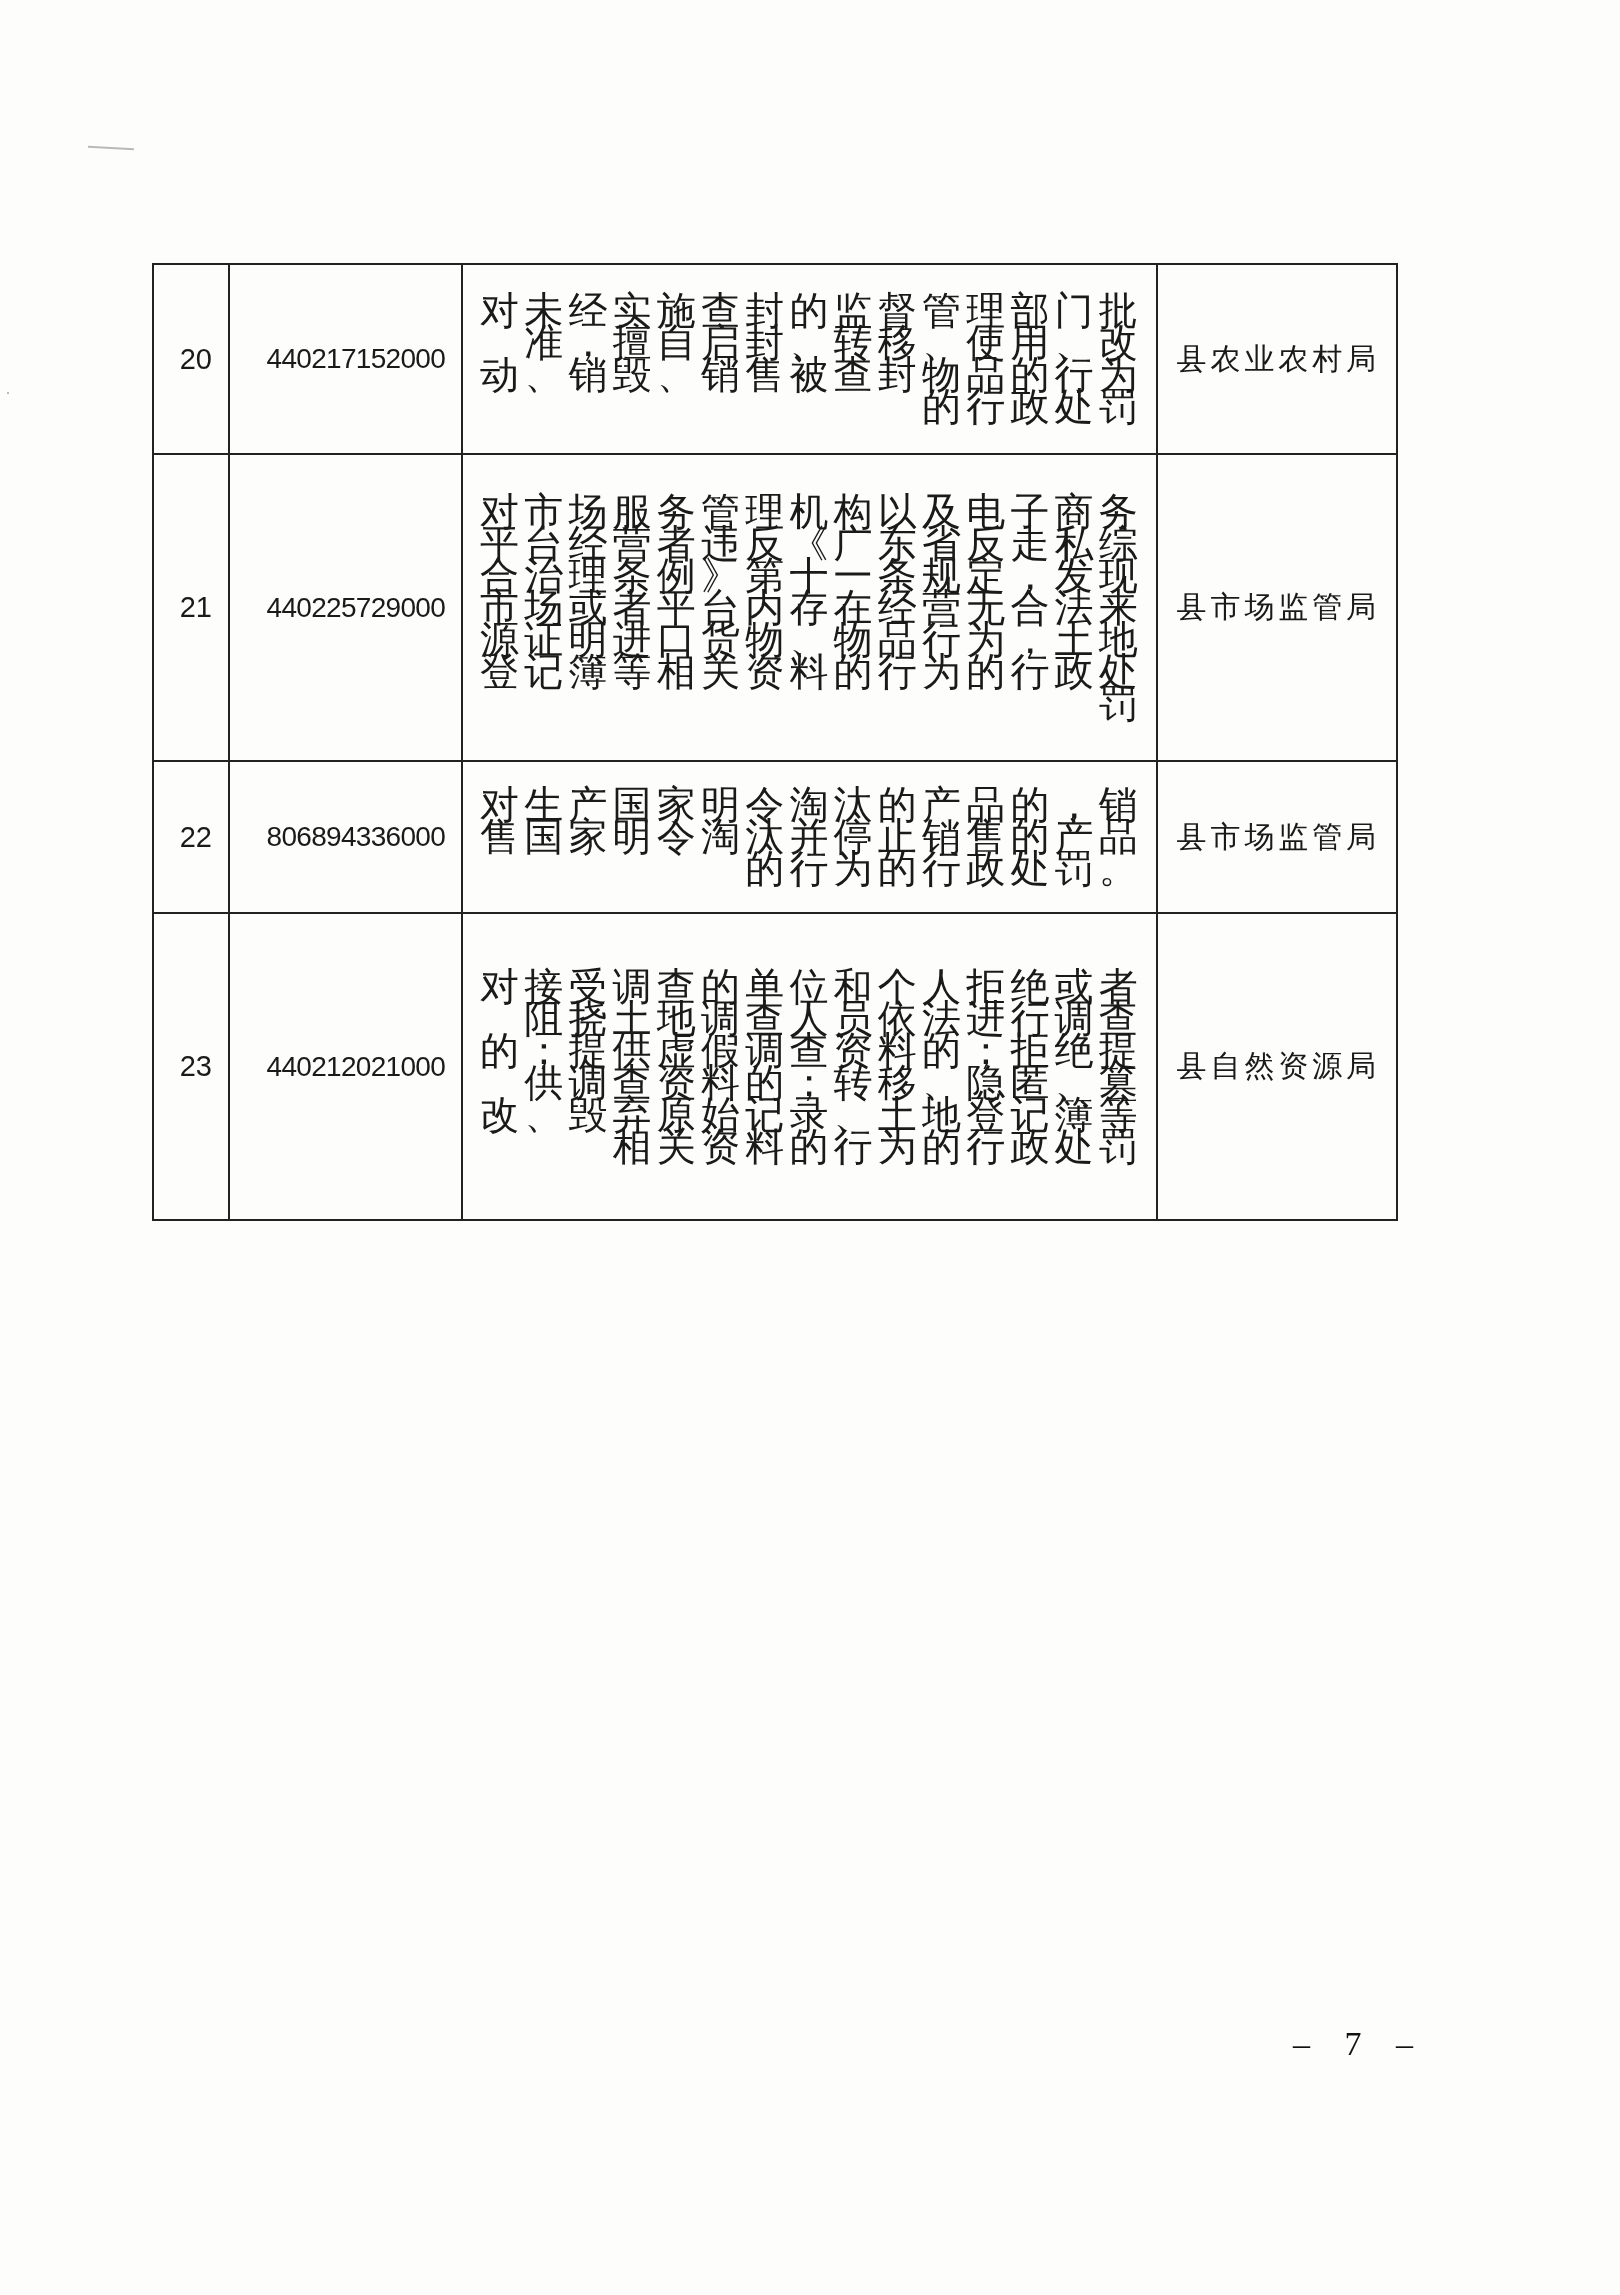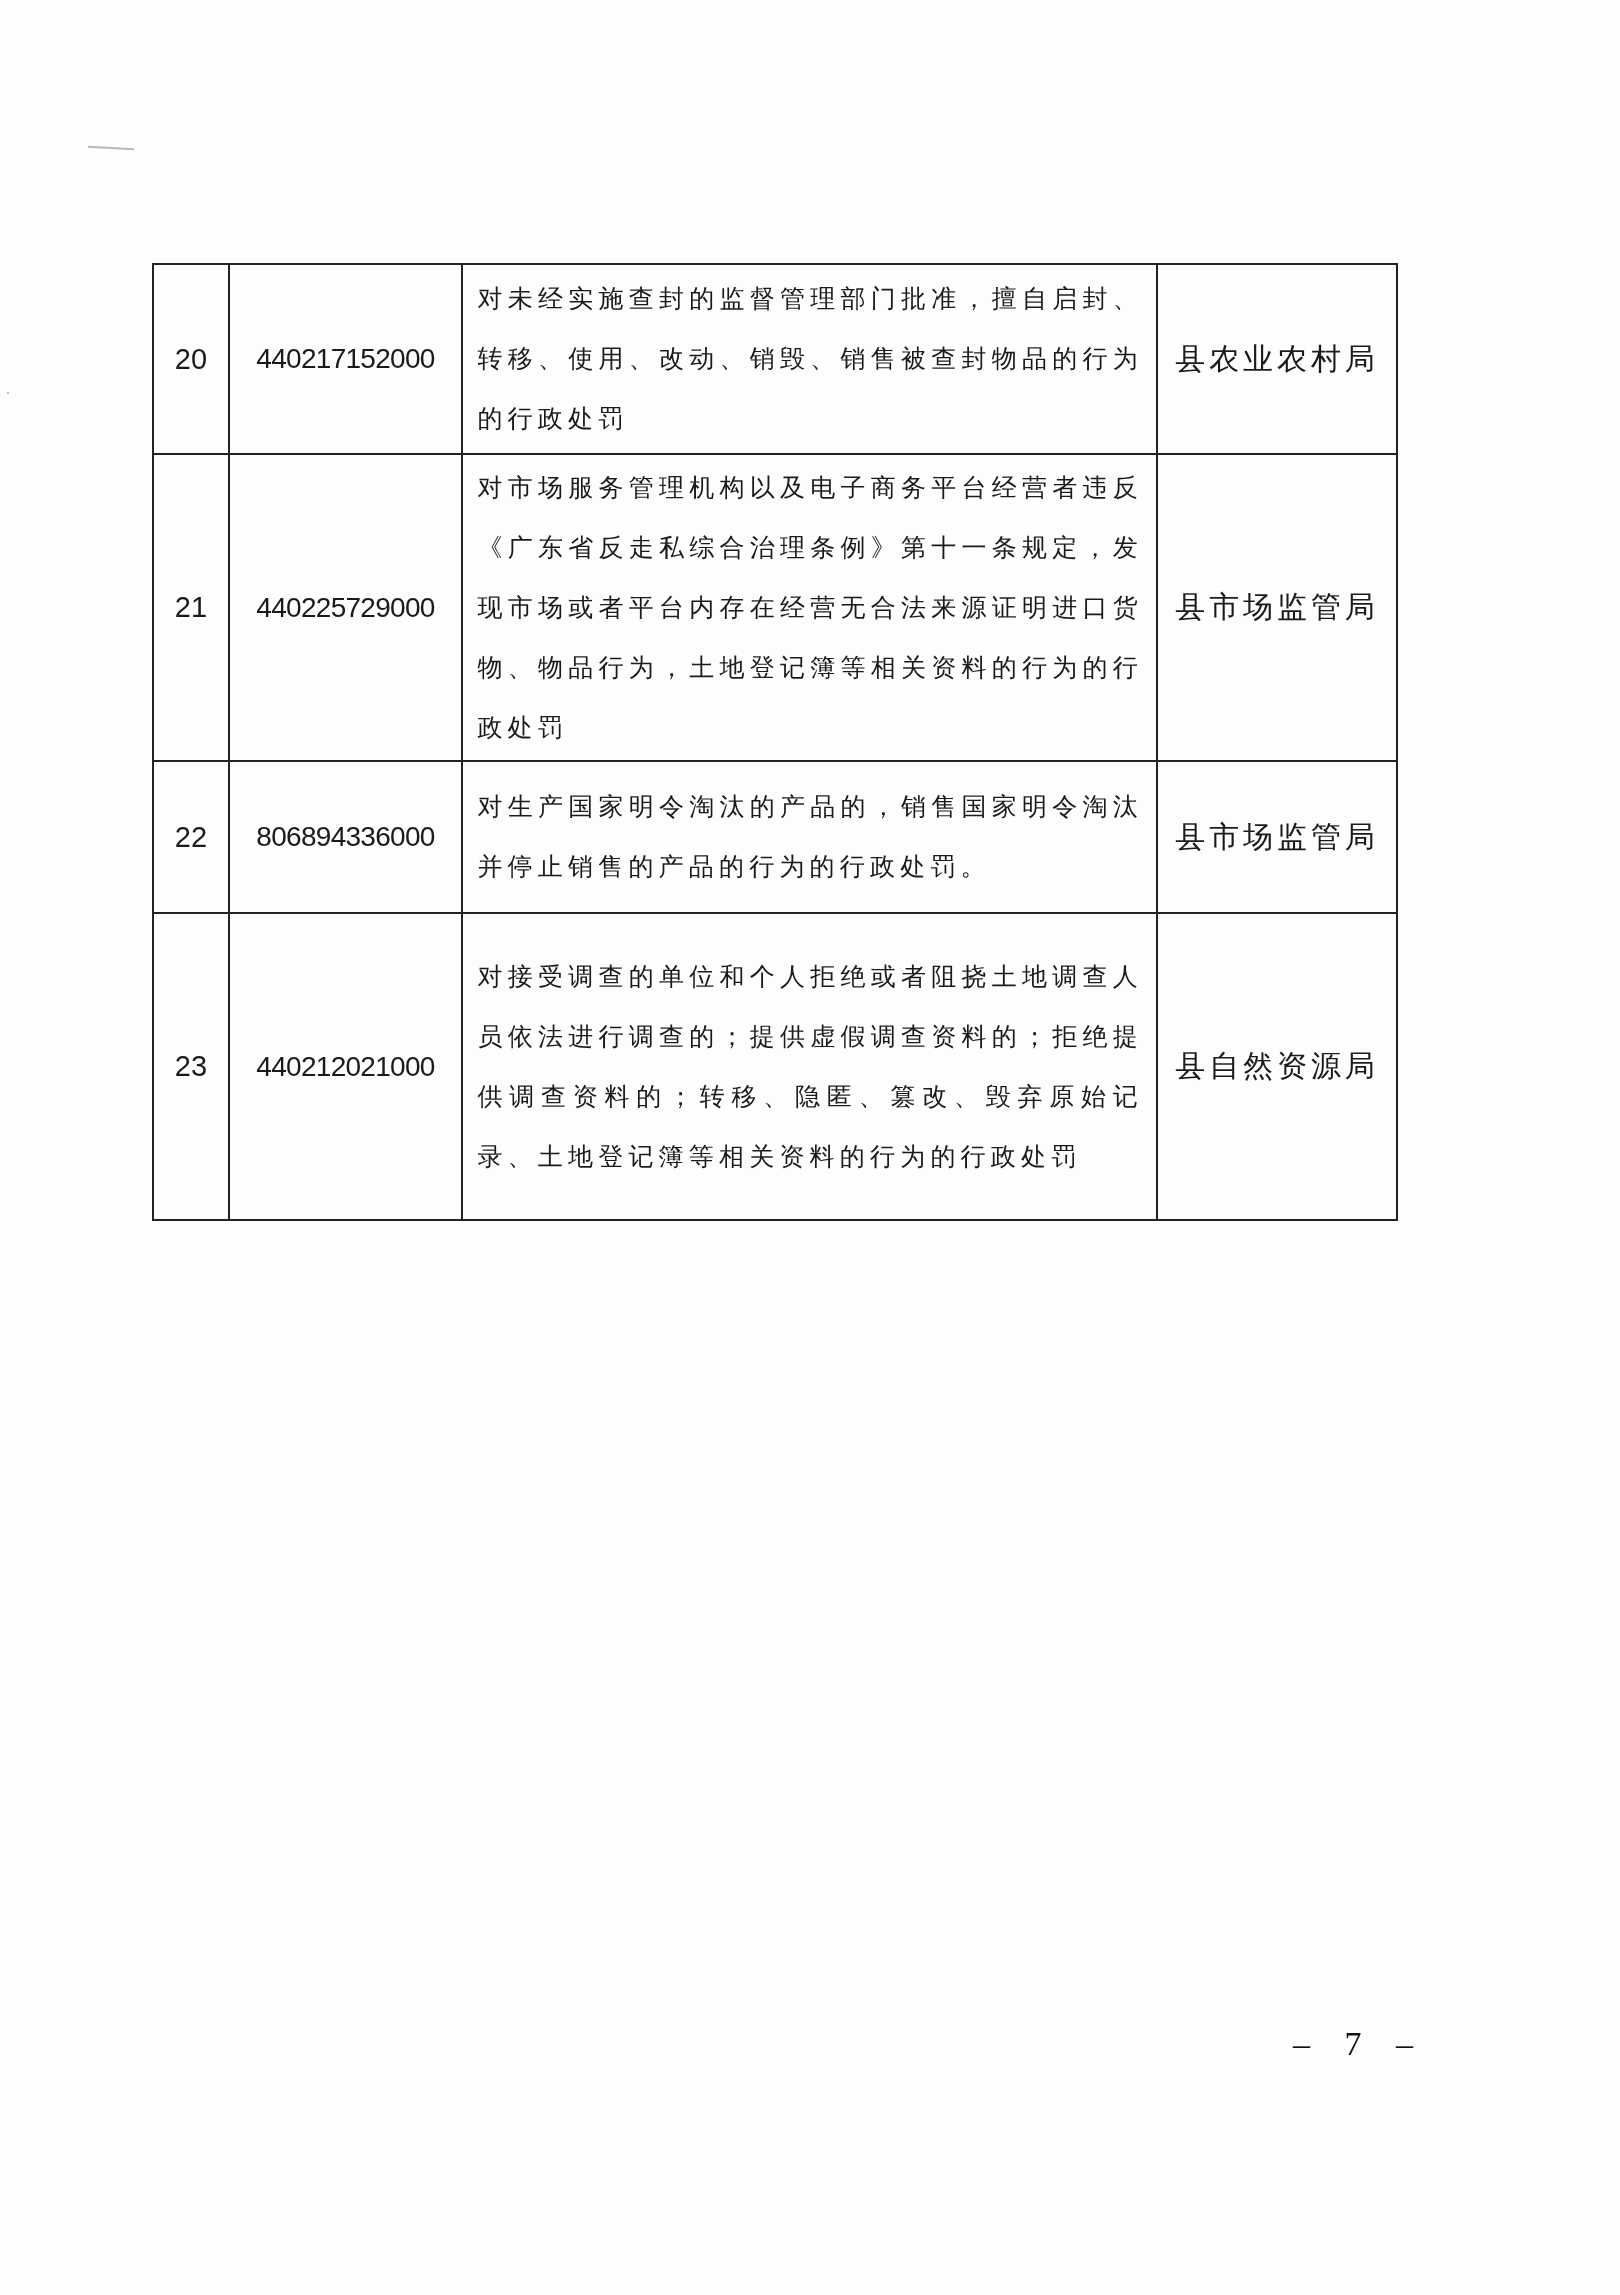--- a/index.html
+++ b/index.html
@@ -33,41 +33,42 @@
     position: absolute;
     left: 152px;
     top: 263px;
     width: 1246px;
     border-collapse: collapse;
     table-layout: fixed;
   }
   table.doc-table td {
     border: 2px solid #222;
     vertical-align: middle;
-    padding: 6px;
+    padding: 16px;
+    text-align: right;
   }
   td.col-no {
     width: 76px;
     text-align: center;
     font-family: "Liberation Sans", "DejaVu Sans", sans-serif;
     font-size: 29px;
   }
   td.col-code {
     width: 233px;
     text-align: center;
     font-family: "Liberation Sans", "DejaVu Sans", sans-serif;
     font-size: 28px;
     letter-spacing: -0.7px;
     margin-top: 46px;
   }
   td.col-item {
     width: 695px;
     padding: 0 13px 0 14.4px !important;
-    font-size: 25px;
-    line-height: 60px;
+    font-size: 39px;
+    line-height: 32px;
     letter-spacing: 5.2px;
     text-align: justify;
   }
   td.col-dept {
     text-align: center;
     font-size: 30px;
     letter-spacing: 3.9px;
     margin-top: 36px;
   }
   tr.r20 { height: 190px; }

